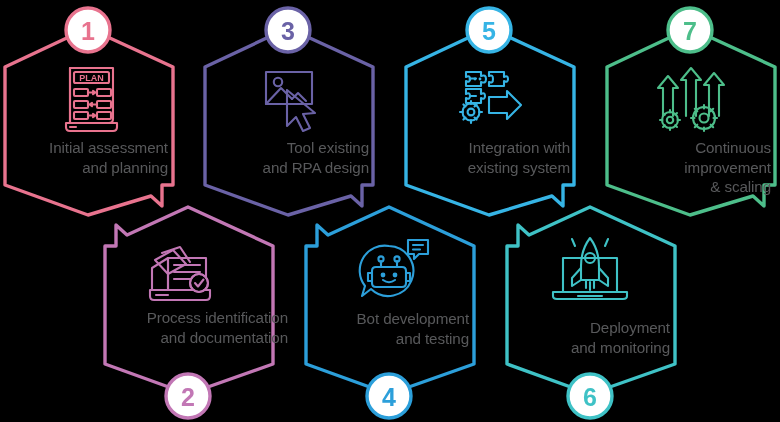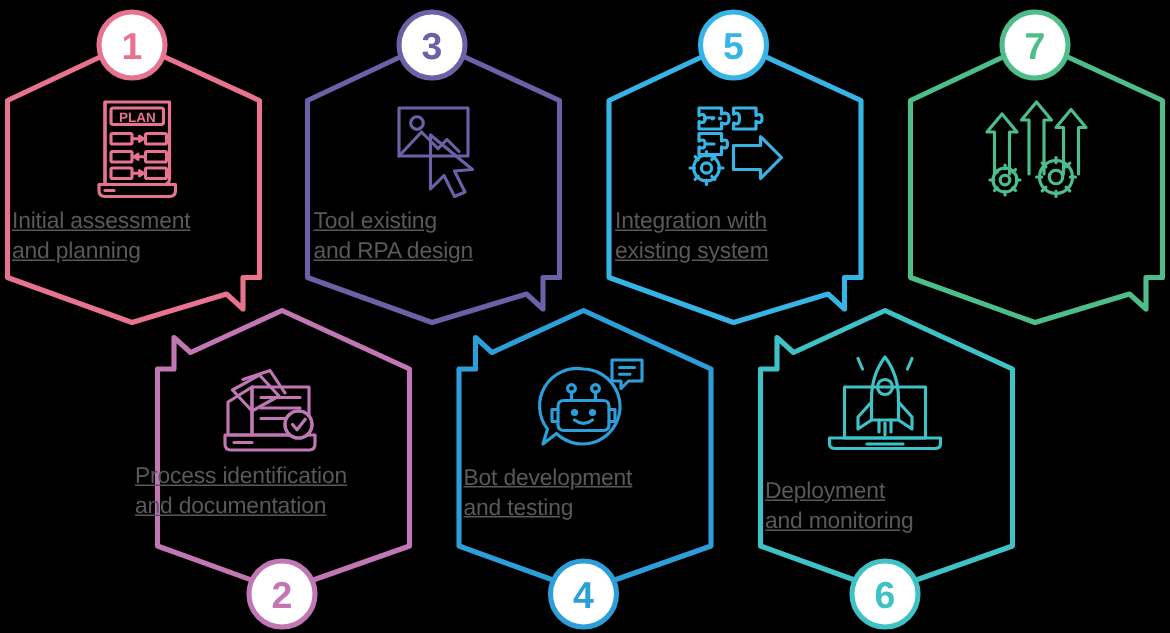--- a/index.html
+++ b/index.html
@@ -11,23 +11,23 @@
   svg.layer{position:absolute;left:0;top:0;width:780px;height:422px;}
   .hexpath{fill:none;stroke-width:3.4;stroke-linejoin:round;stroke-linecap:round;}
   .badge-ring{fill:#FFFFFF;stroke-width:3.4;}
   .badge-num{
     font-family:"Liberation Sans", sans-serif;
     font-size:25px;font-weight:700;text-anchor:middle;dominant-baseline:central;
   }
   .icon-g{fill:none;stroke-width:2.1;stroke-linecap:round;stroke-linejoin:round;}
   .icon-g .fillshape{stroke-width:0;}
   .caption{
-    position:absolute;text-align:left;color:#58595B;
+    position:absolute;text-align:right;color:#58595B;
     font-size:15.2px;line-height:19.5px;font-weight:400;
-    letter-spacing:-0.1px;white-space:pre-line;text-decoration:underline;
+    letter-spacing:-0.1px;white-space:pre-line;
   }
 </style>
 </head>
 <body style="background: rgb(0, 0, 0);">
 
 <div id="stage">
 
   <svg class="layer" viewBox="0 0 780 422">
 
     <g>
@@ -154,24 +154,27 @@
         <path d="M572 239 L575 246 M608 239 L605 246"></path>
       </g>
       <circle class="badge-ring" cx="590" cy="396" r="22" stroke="#3FC2C6" fill="#FFFFFF"></circle>
       <text class="badge-num" x="590" y="397" fill="#3FC2C6">6</text>
     </g>
 
   </svg>
 
   <div class="caption" style="left: 8px; top: 138px; width: 160px; color: rgb(88, 89, 91);">Initial assessment
 and planning</div>
-  <div class="caption" style="left: 90px; top: 308px; width: 164px; color: rgb(88, 89, 91);">Process identification
+  <div class="caption" style="left: 124px; top: 308px; width: 164px; color: rgb(88, 89, 91);">Process identification
 and documentation</div>
   <div class="caption" style="left: 209px; top: 138px; width: 160px; color: rgb(88, 89, 91);">Tool existing
 and RPA design</div>
   <div class="caption" style="left: 309px; top: 309px; width: 160px; color: rgb(88, 89, 91);">Bot development
 and testing</div>
   <div class="caption" style="left: 410px; top: 138px; width: 160px; color: rgb(88, 89, 91);">Integration with
 existing system</div>
   <div class="caption" style="left: 510px; top: 318px; width: 160px; color: rgb(88, 89, 91);">Deployment
 and monitoring</div>
+  <div class="caption" style="left: 611px; top: 138px; width: 160px; color: rgb(88, 89, 91);">Continuous
+improvement
+&amp; scaling</div>
 
 </div>
 
 </body></html>

